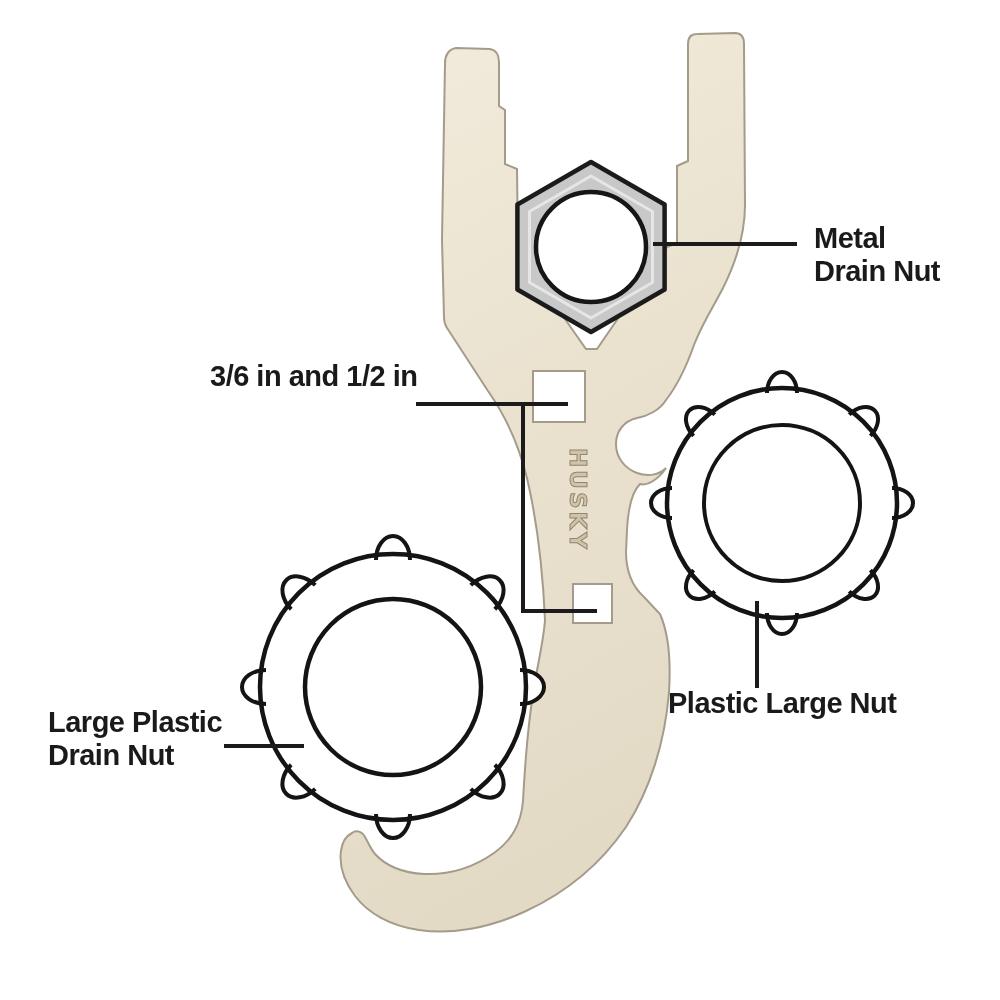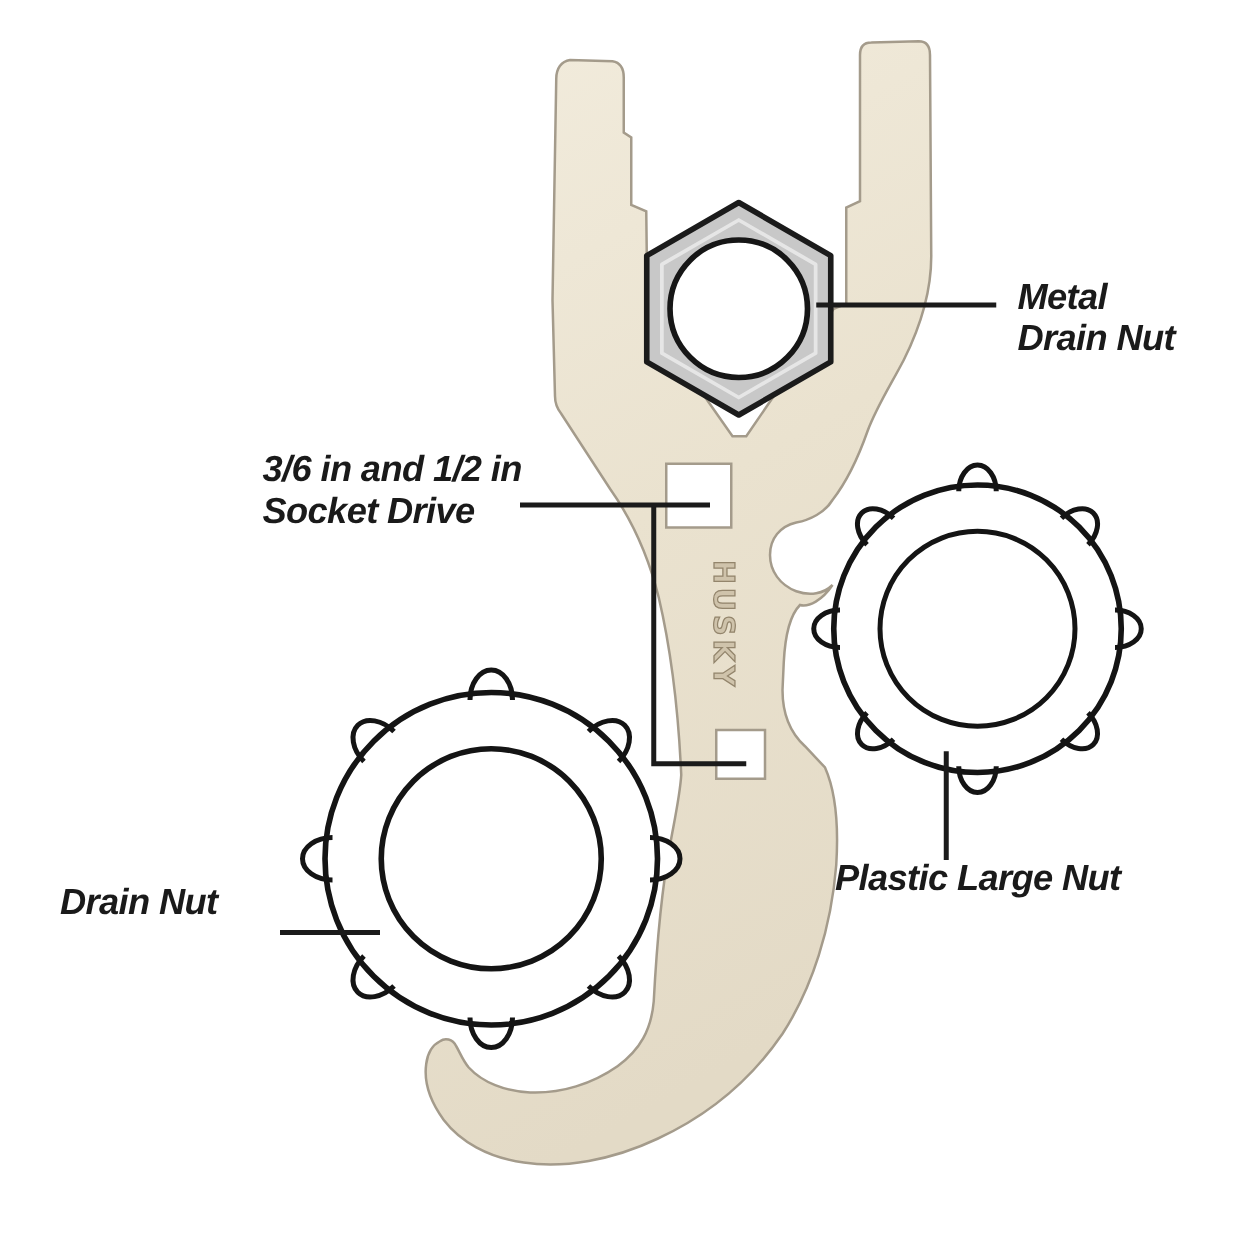--- a/index.html
+++ b/index.html
@@ -1,21 +1,21 @@
 <!DOCTYPE html>
 <html><head>
 <meta charset="utf-8">
 <style>
   html,body{margin:0;padding:0;background:#fff;}
   #stage{position:relative;width:1000px;height:1000px;background:#fff;overflow:hidden;
          font-family:"Liberation Sans", sans-serif;}
   #stage svg{position:absolute;left:0;top:0;}
   .callout{position:absolute;color:#1a1a1a;font-weight:700;font-size:29px;
            line-height:33px;letter-spacing:-0.5px;white-space:nowrap;}
-  .callout span{display:block;font-style:italic;}
+  .callout span{display:block;}
 </style>
 </head>
 <body>
 
 <div id="stage">
 
   <svg width="1000" height="1000" viewBox="0 0 1000 1000">
     <defs>
       <linearGradient id="metalGrad" x1="0" y1="0" x2="0.25" y2="1">
         <stop offset="0" stop-color="#F2ECDD"></stop>
@@ -96,24 +96,24 @@
     </g>
   </svg>
 
   <div class="callout" style="left:814px;top:222px;">
     <span>Metal</span>
     <span>Drain Nut</span>
   </div>
 
   <div class="callout" style="left:210px;top:360px;">
     <span>3/6 in and 1/2 in</span>
-    <span>Socket Drive</span>
   </div>
 
   <div class="callout" style="left:668px;top:687px;">
     <span>Plastic Large Nut</span>
   </div>
 
   <div class="callout" style="left:48px;top:706px;">
+    <span>Large Plastic</span>
     <span>Drain Nut</span>
   </div>
 
 </div>
 
 </body></html>

